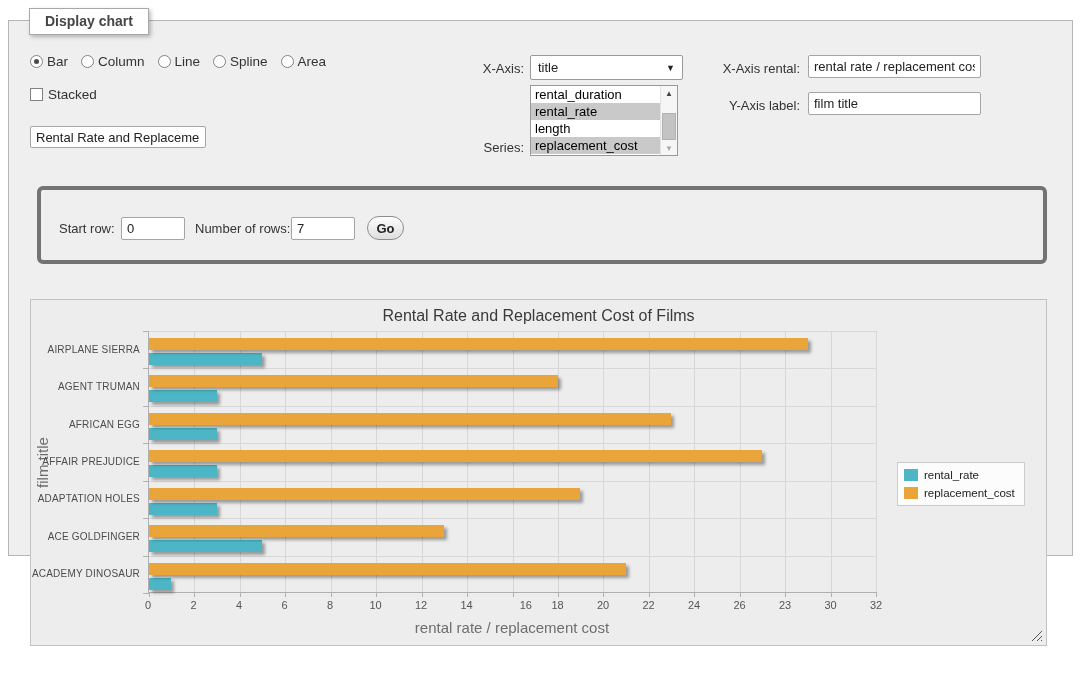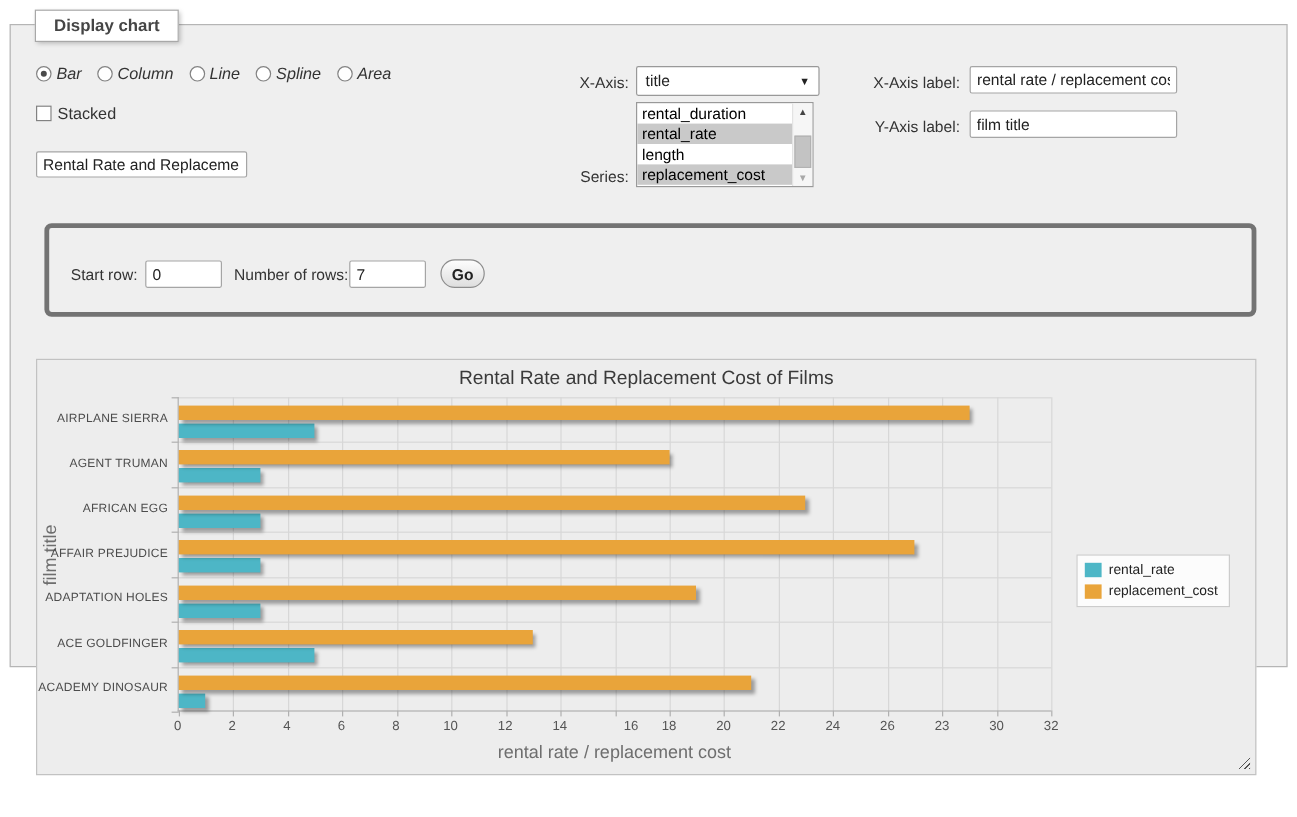--- a/index.html
+++ b/index.html
@@ -12,21 +12,21 @@
   .legend-box { position:absolute; left:20px; top:-13px; background:#fff;
     border:1px solid #a8a8a8; box-shadow:2px 2px 4px rgba(0,0,0,.25);
     padding:4px 15px 5px 15px; font-weight:bold; font-size:14px; color:#454545; }
 
   
   .lbl { position:absolute; font-size:13px; color:#333; }
   .r { text-align:right; }
   .ti { position:absolute; border:1px solid #a5a5a5; border-radius:2px; background:#fff;
     font-size:13px; color:#222; padding:0 5px; font-family:"Liberation Sans",sans-serif; }
 
-  .radio-group { position:absolute; left:21px; top:33px; display:flex; align-items:flex-end; gap:13px;font-style:italic; }
+  .radio-group { position:absolute; left:21px; top:33px; display:flex; align-items:flex-end; gap:13px; }
   .ritem { display:flex; align-items:center; gap:4px; font-size:13.5px; color:#333; }
   .radio { width:13px; height:13px; border-radius:50%; border:1px solid #828282; background:#fff;
     display:inline-block; position:relative; flex:none; }
   .radio.checked::after { content:''; position:absolute; left:3px; top:3px; right:3px; bottom:3px;
     border-radius:50%; background:#4a4a4a; }
   .stacked { position:absolute; left:21px; top:66px; display:flex; align-items:center; gap:5px;
     font-size:13.5px; color:#333; }
   .checkbox { width:13px; height:13px; border:1px solid #828282; background:#fff; flex:none; }
 
   .fakeselect { position:absolute; left:521px; top:34px; width:153px; height:25px;
@@ -135,21 +135,21 @@
           <div class="opt">length</div>
           <div class="opt selected">replacement_cost</div>
         </div>
       <div class="sb">
         <div class="btn up">▲</div>
         <div class="thumb"></div>
         <div class="btn down">▼</div>
       </div>
     </div>
 
-    <div class="lbl r" style="left:641px; top:40px; width:150px;">X-Axis label:</div>
+    <div class="lbl r" style="left:641px; top:40px; width:150px;">X-Axis rental:</div>
     <input class="ti" style="left: 799px; top: 34px; width: 173px; height: 23px;" value="rental rate / replacement cost">
 
     <div class="lbl r" style="left:641px; top:77px; width:150px;">Y-Axis label:</div>
     <input class="ti" style="left: 799px; top: 71px; width: 173px; height: 23px;" value="film title">
 
     <div class="subpanel">
       <div class="lbl" style="left:18px; top:31px;">Start row:</div>
       <input class="ti" style="left: 80px; top: 27px; width: 64px; height: 23px;" value="0">
       <div class="lbl" style="left:154px; top:31px;">Number of rows:</div>
       <input class="ti" style="left: 250px; top: 27px; width: 64px; height: 23px;" value="7">

